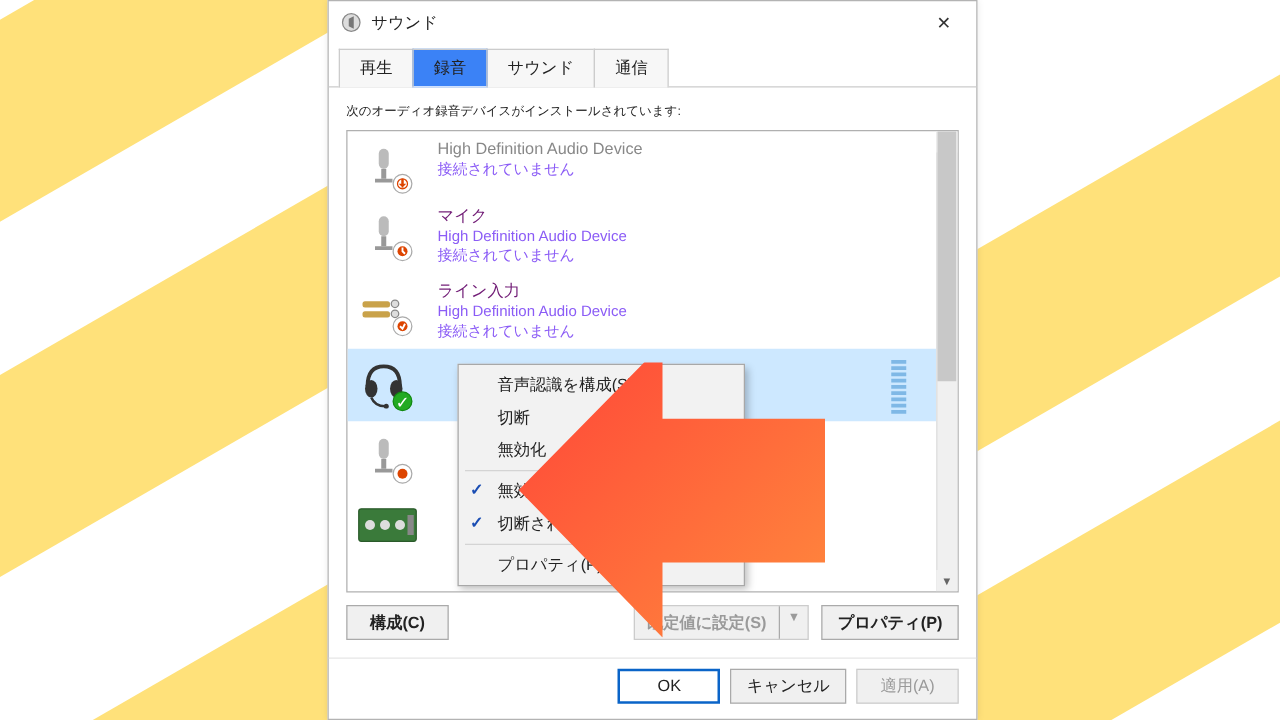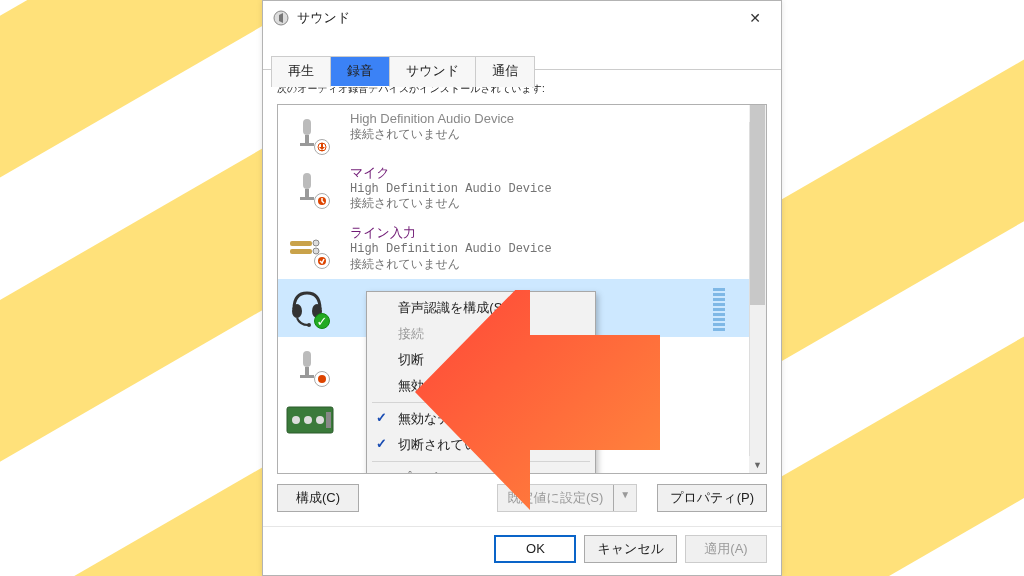--- a/index.html
+++ b/index.html
@@ -12,56 +12,56 @@
     position: absolute; left: 262px; top: 0; width: 520px; height: 576px;
     background: #fff; border: 1px solid #b3b3b3; box-shadow: 0 0 6px rgba(0,0,0,.1);
     display: flex; flex-direction: column; font-size: 13px; color: #222;
   }
   .titlebar { height: 34px; display: flex; align-items: center; padding: 0 6px 0 10px; }
   .titlebar .ticon { width: 16px; height: 16px; margin-right: 8px; display:flex; align-items:center; justify-content:center;}
   .titlebar .title { flex: 1; }
   .titlebar .close { width: 40px; height: 28px; display: flex; align-items: center; justify-content: center; font-size: 14px; color:#333; }
 
   .tabs { display: flex; padding: 4px 8px 0 8px; border-bottom: 1px solid #ccc; gap:0; }
-  .tab { padding: 5px 16px 6px; border: 1px solid #ccc; border-bottom: none; background: #f7f7f7; margin-right: -1px; font-size: 13px; position: relative; top: 18px; }
+  .tab { padding: 5px 16px 6px; border: 1px solid #ccc; border-bottom: none; background: #f7f7f7; margin-right: -1px; font-size: 13px; position: relative; top: 1px; }
   .tab.active { background: #3b82f6; border-bottom: 1px solid #fff; z-index: 2; }
 
   .content { flex: 1; padding: 12px 14px 8px; display: flex; flex-direction: column; }
   .instr { margin-bottom: 8px; font-size: 10px; }
 
   .listbox { flex: 1; border: 1px solid #b0b0b0; background: #fff; position: relative; overflow: hidden; min-height: 370px;}
   .scroll-track { position:absolute; right:0; top:0; width:17px; height:100%; background:#f0f0f0; border-left:1px solid #ddd;}
   .scroll-thumb { position:absolute; right:1px; top:0; width:15px; height:200px; background:#c8c8c8;}
   .scroll-btn { position:absolute; right:0; width:17px; height:17px; display:flex; align-items:center; justify-content:center; font-size:9px; background:#f0f0f0; color:#666;}
   .scroll-btn.up{top:0}.scroll-btn.down{bottom:0}
 
   .dev { display:flex; align-items:flex-start; padding:6px 8px; gap:22px; width: calc(100% - 17px); }
   .dev.selected { background:#cde8ff; }
   .dev-icon { width:42px; height:42px; position:relative; flex-shrink:0; display:flex; align-items:center; justify-content:center;}
   .dev-icon .badge { position:absolute; bottom:-2px; right:-2px; width:16px; height:16px; border-radius:50%; background:#fff; border:1px solid #aaa; display:flex; align-items:center; justify-content:center;}
   .dev-icon .badge.red { color:#d40; }
   .dev-icon .badge.green { background:#2a2; color:#fff; border-color:#181;}
   .dev-text { display:flex; flex-direction:column; line-height:1.3; font-size:13px;}
   .dev-text .l1 { color:#888; }
   .dev-text .l1.dark{ color:#701a75; }
-  .dev-text .l2 { color:#737373; font-size:12px;font-family:Liberation Mono, monospace; }
+  .dev-text .l2 { color:#8b5cf6; font-size:12px; }
 
   .level-meter { position:absolute; right:24px; top:6px; width:12px; height:46px; display:flex; flex-direction:column-reverse; gap:2px;}
   .level-meter div{height:3px; background:#7fb8e6;}
 
   .ctx-menu {
     position:absolute; left:88px; top:186px; width:230px; background:#f2f2f2; border:1px solid #a8a8a8;
     box-shadow:2px 3px 6px rgba(0,0,0,.25); padding:3px; font-size:13px; z-index:10;
   }
   .ctx-item { padding:4px 8px 4px 28px; position:relative; color:#222; }
   .ctx-item.disabled { color:#9a9a9a; }
   .ctx-item .chk { position:absolute; left:6px; top:4px; color:#1a4db3; font-weight:bold; }
   .ctx-sep { height:1px; background:#d4d4d4; margin:3px 2px; }
 
-  .bottom-row { display:flex; gap:20px; padding:10px 0 6px; }
+  .bottom-row { display:flex; gap:10px; padding:10px 0 6px;font-weight:bold; }
   .btn { min-width:82px; padding:4px 12px; background:#f0f0f0; border:1px solid #aaa; font-size:13px; text-align:center;}
   .btn.split { display:flex; padding:0;}
   .btn.split span{ padding:4px 10px; }
   .btn.split .arr{ border-left:1px solid #aaa; padding:4px 6px; font-size:10px;}
   .btn.disabled{ color:#9a9a9a; border-color:#ccc;}
   .spacer{flex:1;}
 
   .footer { padding:8px 14px 12px; display:flex; justify-content:flex-end; gap:8px; border-top:1px solid #e6e6e6;}
   .footer .btn.ok { border:2px solid #0a64c8; background:#fff;margin-left:16px;}
 
@@ -213,21 +213,20 @@
               <circle cx="10" cy="14" r="4" fill="#ddd"></circle>
               <circle cx="22" cy="14" r="4" fill="#ddd"></circle>
               <circle cx="34" cy="14" r="4" fill="#ddd"></circle>
               <rect x="40" y="6" width="5" height="16" fill="#888"></rect>
             </svg>
         </div>
       </div>
 
       <div class="ctx-menu">
         <div class="ctx-item"><span>音声認識を構成(S)</span></div>
-        <div class="ctx-item disabled"><span>接続</span></div>
         <div class="ctx-item"><span>切断</span></div>
         <div class="ctx-item"><span>無効化</span></div>
         <div class="ctx-sep"></div>
         <div class="ctx-item"><span class="chk">✓</span><span>無効なデバイス</span></div>
         <div class="ctx-item"><span class="chk">✓</span><span>切断されている</span></div>
         <div class="ctx-sep"></div>
         <div class="ctx-item"><span>プロパティ(P)</span></div>
       </div>
 
       <div class="scroll-track">

